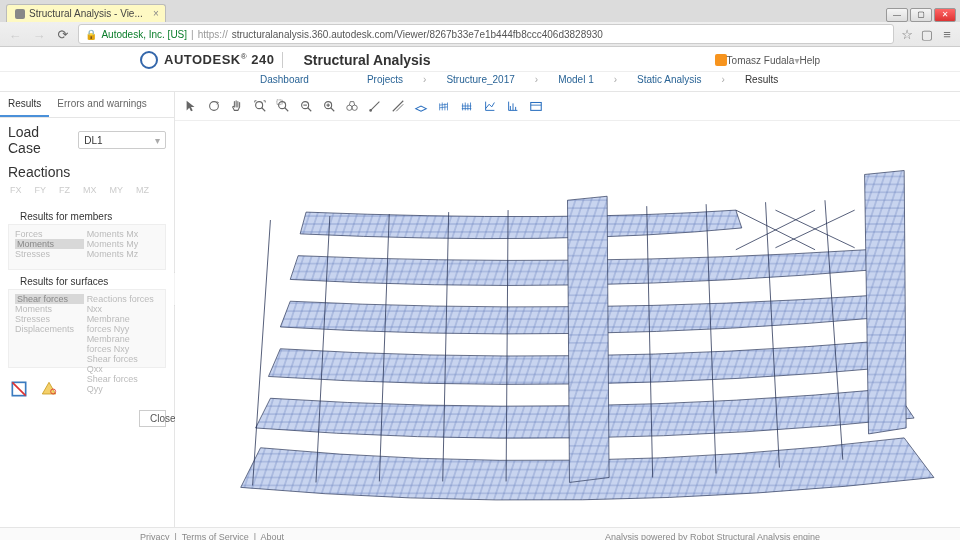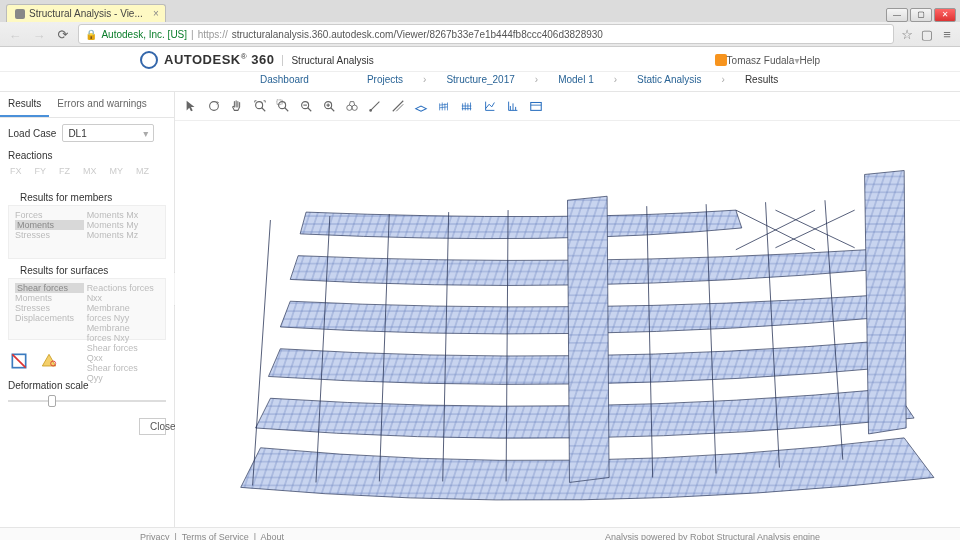--- a/index.html
+++ b/index.html
@@ -21,37 +21,37 @@
 .url-host { color: #0a7d2a; }
 .chrome-icons { display: flex; gap: 6px; align-items: center; }
 .chrome-icn { width: 14px; height: 14px; color: #777; font-size: 13px; text-align: center; }
 
 
 .app-header { display: flex; align-items: center; padding: 4px 140px 2px 140px; border-bottom: 1px solid #eee; }
 .logo-swirl { width: 18px; height: 18px; border: 2px solid #36a; border-radius: 50%; margin-right: 6px; }
 .brand { font-size: 13px; letter-spacing: 0.5px; }
 .brand b { font-weight: bold; }
 .brand .sup { font-size: 8px; vertical-align: super; }
-.product { font-size: 10px; color: #333; border-left: 1px solid #ccc; margin-left: 8px; padding-left: 8px; }
+.product { font-size: 14px; color: #333; border-left: 1px solid #ccc; margin-left: 8px; padding-left: 20px; font-weight: bold; }
 .header-right { margin-left: auto; display: flex; align-items: center; font-size: 10px; color: #555; }
 .rss { width: 12px; height: 12px; background: #f7941e; border-radius: 2px; }
 
 
 .crumb-row { display: flex; padding: 2px 140px 6px 260px; font-size: 10px; color: #2a6496; gap: 20px; align-items: center; }
 .crumb-row .sep { color: #aaa; }
 .crumb-row .current { color: #333; }
 
 
 .main { display: flex; height: 436px; border-top: 1px solid #e5e5e5; }
 .sidebar { width: 175px; border-right: 1px solid #e5e5e5; background: #fff; display: flex; flex-direction: column; font-size: 10px; color: #555; }
 .side-tabs { display: flex; border-bottom: 1px solid #e5e5e5; }
 .side-tab { padding: 6px 8px; color: #666; cursor: pointer; }
 .side-tab.active { border-bottom: 2px solid #4a90d9; color: #333; }
 .side-section { padding: 6px 8px; }
-.lbl { color: #333; font-size: 10px; margin-bottom: 3px; display: block; }
+.lbl { color: #333; font-size: 14px; margin-bottom: 3px; display: block; }
 .select { border: 1px solid #ccc; border-radius: 2px; height: 18px; width: 92px; display: inline-flex; align-items: center; justify-content: space-between; padding: 0 5px; font-size: 10px; color: #333; background: #fff; }
 .field-row { display: flex; gap: 6px; align-items: center; }
 .react-row { display: flex; gap: 13px; color: #ccc; font-size: 9px; padding: 2px 0 4px 2px; }
 .group-box { background: #f9f9f9; border: 1px solid #eee; padding: 4px 6px; font-size: 9px; color: #bbb; }
 .group-box .col { display: inline-block; vertical-align: top; width: 48%; }
 .group-box .sel { background: #d8d8d8; color: #888; padding: 0 2px; }
 .dim-head { color: #333; font-size: 10px; margin: 6px 0 2px 12px; }
 .icon-pair { display: flex; gap: 8px; padding: 4px 8px; }
 .tiny-icon { width: 22px; height: 22px; border: 1px solid transparent; display: flex; align-items: center; justify-content: center; }
 .slider-wrap { padding: 4px 8px; }
@@ -105,21 +105,21 @@
     <div class="chrome-icons">
       <div class="chrome-icn">☆</div>
       <div class="chrome-icn">▢</div>
       <div class="chrome-icn">≡</div>
     </div>
   </div>
 </div>
 
 <div class="app-header">
   <div class="logo-swirl"></div>
-  <span class="brand"><b>AUTODESK</b><span class="sup">®</span> <b>360</b></span>
+  <span class="brand"><b>AUTODESK</b><span class="sup">®</span> <b>240</b></span>
   <span class="product">Structural Analysis</span>
   <div class="header-right">
     <span class="rss"></span>
     <span>Tomasz Fudala</span>
     <span style="color:#aaa">▾</span>
     <span>Help</span>
   </div>
 </div>
 
 <div class="crumb-row">
@@ -156,34 +156,34 @@
         <span>FX</span>
         <span>FY</span>
         <span>FZ</span>
         <span>MX</span>
         <span>MY</span>
         <span>MZ</span>
       </div>
     </div>
     <div class="side-section" style="padding-top:0">
       <div class="dim-head">Results for members</div>
-      <div class="group-box" style="height:54px">
+      <div class="group-box" style="height:46px">
         <div class="col">
           <div>Forces</div>
           <div class="sel">Moments</div>
           <div>Stresses</div>
         </div>
         <div class="col">
           <div>Moments Mx</div>
           <div>Moments My</div>
           <div>Moments Mz</div>
         </div>
       </div>
       <div class="dim-head">Results for surfaces</div>
-      <div class="group-box" style="height:62px">
+      <div class="group-box" style="height:79px">
         <div class="col">
           <div class="sel">Shear forces</div>
           <div>Moments</div>
           <div>Stresses</div>
           <div>Displacements</div>
         </div>
         <div class="col">
           <div>Reactions forces Nxx</div>
           <div>Membrane forces Nyy</div>
           <div>Membrane forces Nxy</div>
@@ -197,27 +197,20 @@
         <svg viewBox="0 0 24 24">
             <rect x="4" y="4" width="16" height="16" stroke="#3b7bbf" fill="none" stroke-width="2"></rect>
             <line x1="4" y1="4" x2="20" y2="20" stroke="#d33" stroke-width="2"></line>
           </svg>
       </div>
       <div class="tiny-icon">
         <svg viewBox="0 0 24 24">
             <path d="M4 18 L12 4 L20 18 Z" fill="#f4d06a" stroke="#c99b20"></path>
             <circle cx="17" cy="15" r="3" fill="none" stroke="#d33"></circle>
           </svg>
-      </div>
-    </div>
-    <div class="slider-wrap">
-      <span class="lbl">Deformation scale</span>
-      <div class="slider">
-        <div class="slider-track"></div>
-        <div class="slider-thumb"></div>
       </div>
     </div>
     <div style="display:flex">
         <div class="close-btn">Close</div>
       </div>
   </div>
 
   <div class="content">
     <div class="collapse-handle">‹</div>
     <div class="toolbar">

